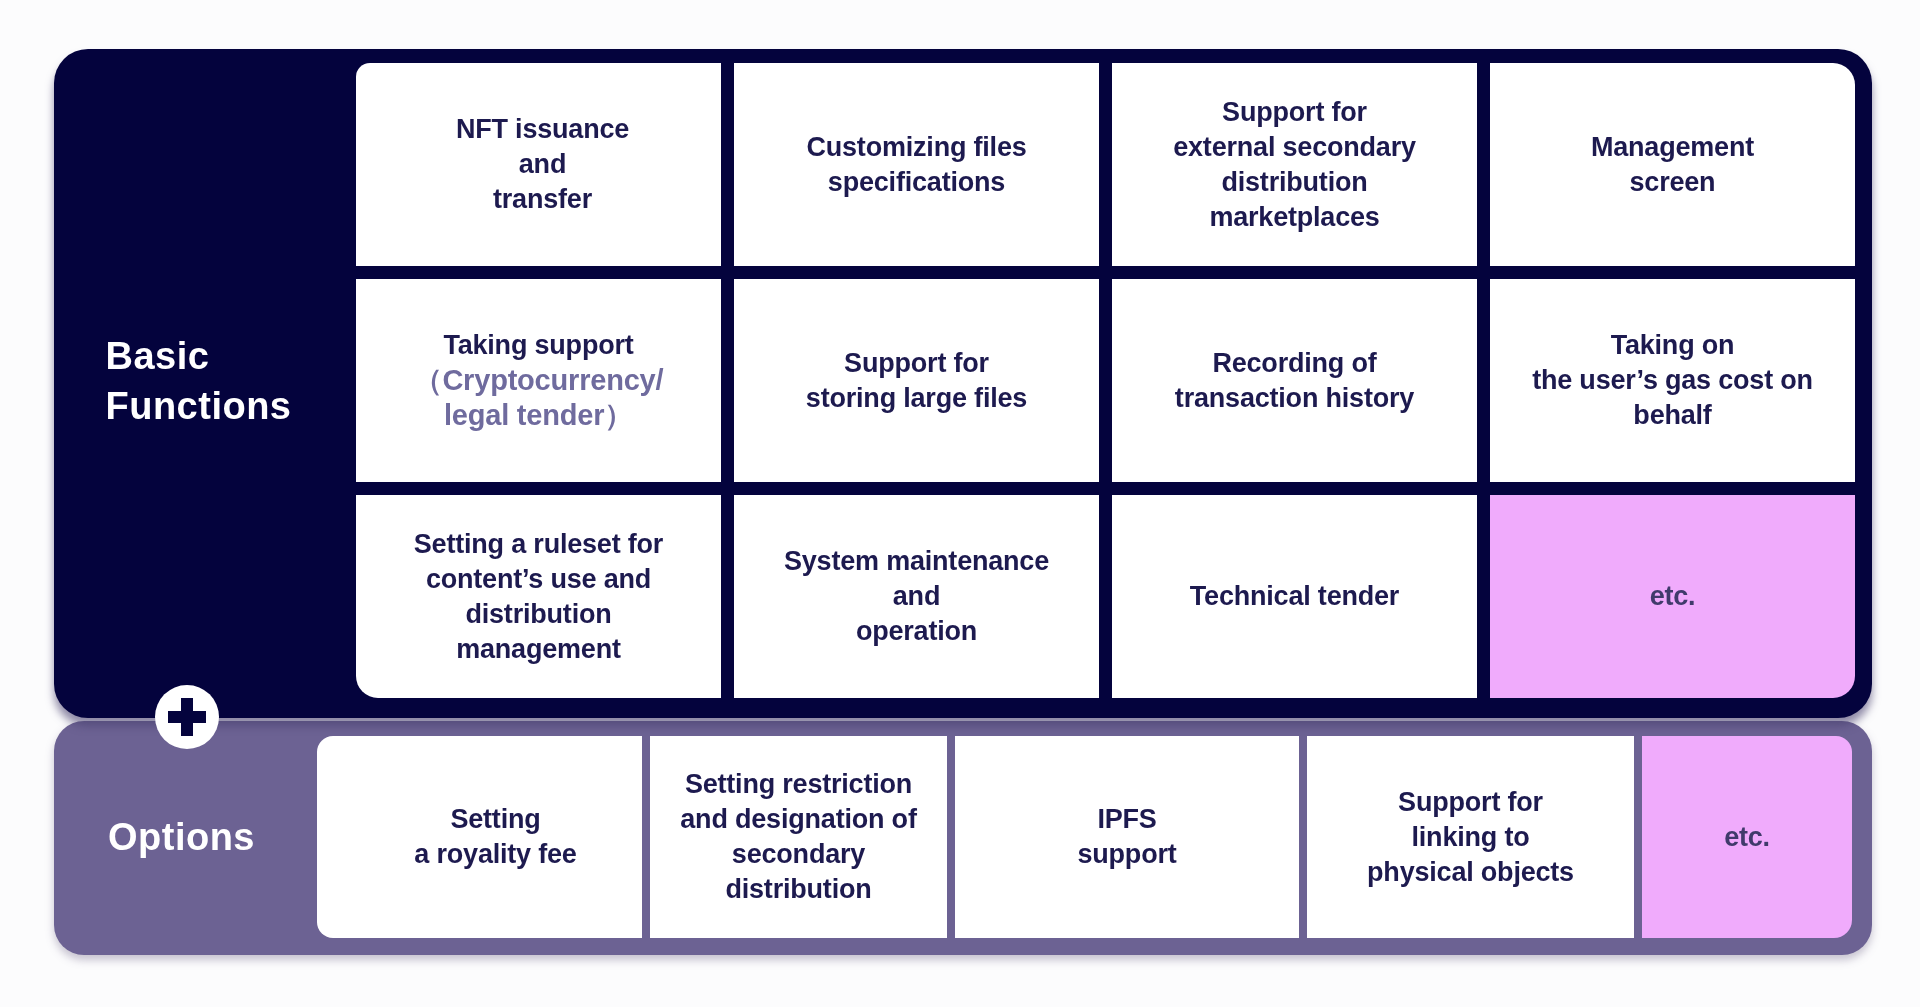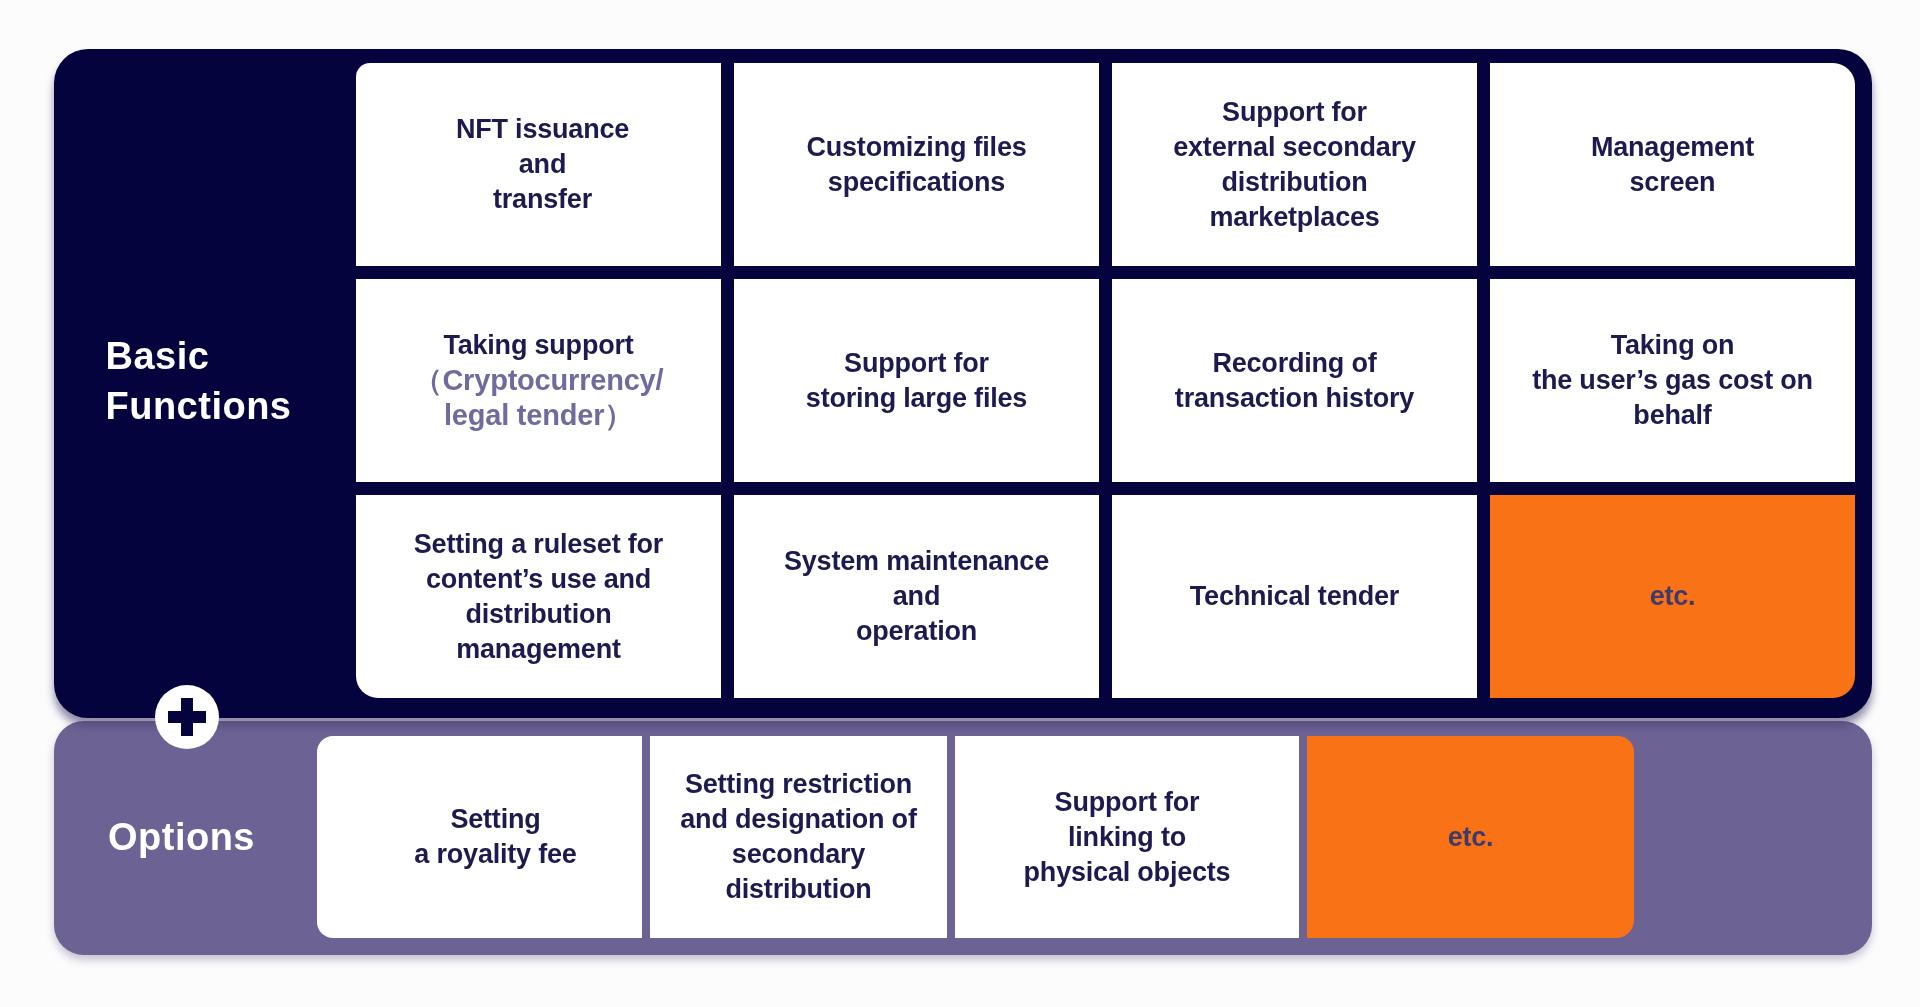--- a/index.html
+++ b/index.html
@@ -41,21 +41,21 @@
     text-align:center;
   }
   .cell .t{
     color:#1d1a4f;font-size:27px;font-weight:bold;line-height:35px;
     white-space:pre-line;letter-spacing:-0.2px;
   }
   .cell .sub{
     display:block;color:#6f6b9e;font-size:29px;font-weight:bold;line-height:35px;
     white-space:pre-line;letter-spacing:-0.2px;
   }
-  .cell.muted{background:#f97316;}
+  .cell.muted{background:#f0abfc;}
   .cell.muted .t{color:#403a6b;}
 
   .rad-tl{border-top-left-radius:14px;padding-left:8px;}
   .rad-tr{border-top-right-radius:22px;}
   .rad-bl{border-bottom-left-radius:22px;}
   .rad-br{border-bottom-right-radius:22px;}
   .rad-l{border-top-left-radius:16px;border-bottom-left-radius:16px;padding-left:32px;}
   .rad-r{border-top-right-radius:16px;border-bottom-right-radius:18px;}
 
   
@@ -170,20 +170,24 @@
         <span class="t">Setting
 a royality fee</span>
       </div>
       <div class="cell">
         <span class="t">Setting restriction
 and designation of
 secondary
 distribution</span>
       </div>
       <div class="cell">
+        <span class="t">IPFS
+support</span>
+      </div>
+      <div class="cell">
         <span class="t">Support for
 linking to
 physical objects</span>
       </div>
       <div class="cell muted rad-r">
         <span class="t">etc.</span>
       </div>
     </div>
 
   </div>

